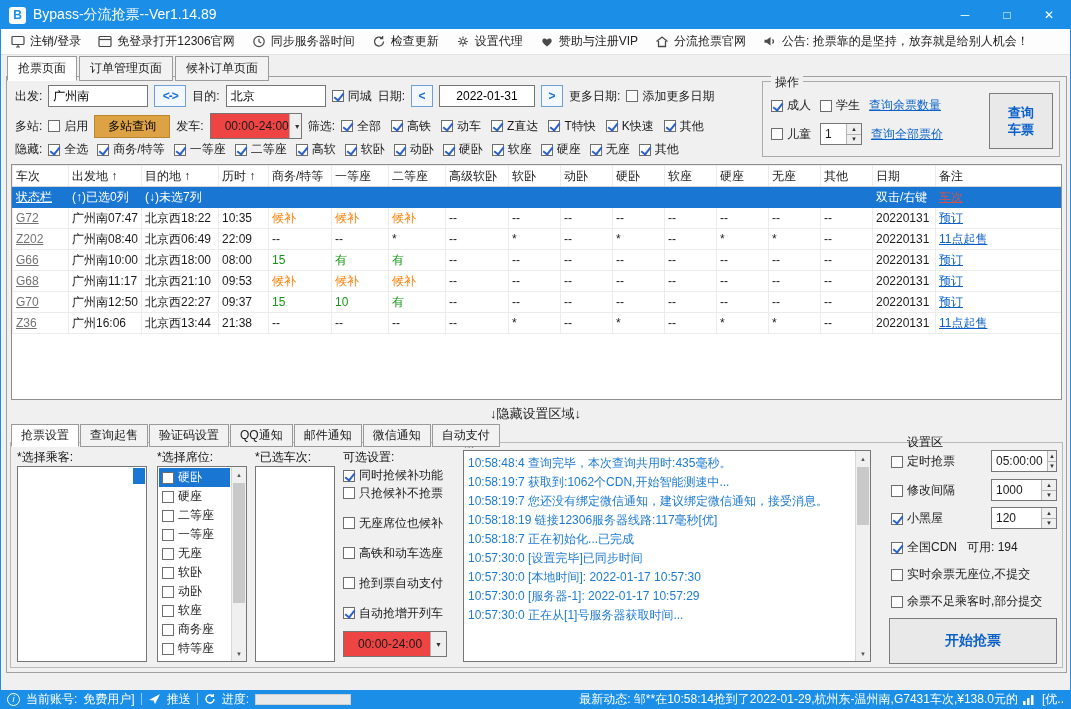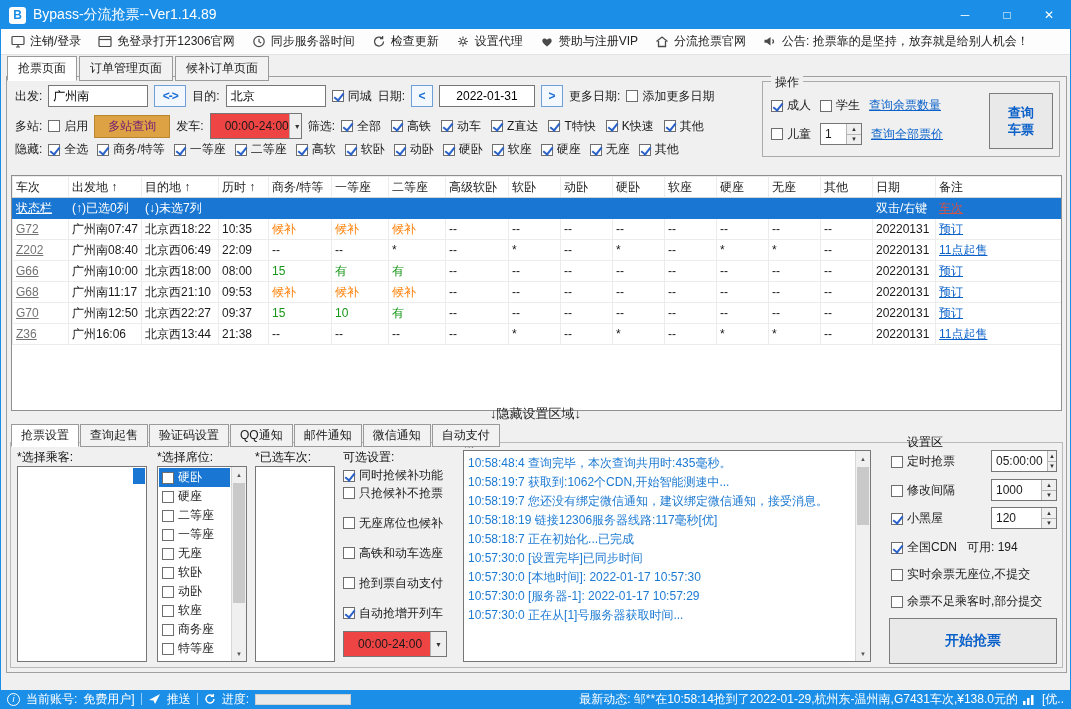--- a/index.html
+++ b/index.html
@@ -5,21 +5,21 @@
   *{margin:0;padding:0;box-sizing:border-box}
   body{background:#888;font-family:"Liberation Sans","DejaVu Sans",sans-serif}
   .window{position:relative;width:1071px;height:709px;background:#f0f0f0;font-size:12px;color:#1a1a1a;overflow:hidden;border:1px solid #1b8fe8}
   
   .titlebar{position:absolute;top:0;left:0;right:0;height:28px;background:#1b8fe8;display:flex;align-items:center;color:#fff}
   .app-icon{width:17px;height:17px;margin:0 7px 0 8px;background:#fff;color:#1b8fe8;border-radius:3px;font-weight:bold;font-size:12px;display:flex;align-items:center;justify-content:center}
   .win-title{font-size:14px}
   .win-btns{margin-left:auto;display:flex;height:100%}
   .win-btn{width:42px;height:100%;display:flex;align-items:center;justify-content:center;font-size:12px}
   
-  .toolbar{position:absolute;top:28px;left:0;right:0;height:26px;background:#fdfdfd;border-bottom:1px solid #e2e2e2;display:flex;align-items:center;padding:12px 10px;gap:17px;white-space:nowrap}
+  .toolbar{position:absolute;top:28px;left:0;right:0;height:26px;background:#fdfdfd;border-bottom:1px solid #e2e2e2;display:flex;align-items:flex-end;padding:4px 10px;gap:17px;white-space:nowrap}
   .tool-item{display:flex;align-items:center;gap:5px;color:#222;cursor:pointer}
   .ticon{display:flex;align-items:center}
   
   .maintabs{position:absolute;top:55px;left:6px;display:flex;z-index:3}
   .tab{border:1px solid #9a9a9a;padding:3px 10px;background:#f2f2f2;margin-right:2px;position:relative}
   .tab.active{background:#fff;border-bottom-color:#fff}
   .page-border{position:absolute;left:5px;top:75px;width:1061px;height:597px;border:1px solid #9f9f9f;background:#f0f0f0}
   
   .qrow{position:absolute;left:14px;display:flex;align-items:center;gap:6px;white-space:nowrap}
   .input{height:22px;border:1px solid #767676;background:#fff;padding:0 4px;font-size:12px;font-family:inherit}
@@ -28,30 +28,30 @@
   .cb{display:inline-flex;align-items:center;gap:4px;white-space:nowrap;cursor:pointer}
   .box{width:12px;height:12px;background:#fff;border:1px solid #6e6e6e;position:relative;flex:none}
   .checked>.box::after,.box[data-state="checked"]::after{content:"";position:absolute;left:3px;top:0;width:4px;height:8px;border:solid #2a62c9;border-width:0 2px 2px 0;transform:rotate(38deg)}
   .sel{display:inline-flex;align-items:center;height:26px;border:1px solid #767676;background:#ef4444;padding-left:14px;overflow:hidden}
   .sarrow{margin-left:auto;font-size:7px;color:#333;background:#efefef;border-left:1px solid #b5b5b5;height:100%;display:flex;align-items:center;padding:0 4px}
   .spin{display:inline-flex;height:22px;border:1px solid #767676;background:#fff}
   .sval{display:flex;align-items:center;padding:0 4px;flex:1}
   .spinbtns{width:15px;display:flex;flex-direction:column;border-left:1px solid #b5b5b5}
   .spinbtns span{flex:1;display:flex;align-items:center;justify-content:center;font-size:6px;color:#333;background:#efefef;cursor:pointer}
   .spinbtns span:first-child{border-bottom:1px solid #b5b5b5}
-  .btn-multi{background:#dca243;border:1px solid #b8862f;color:#701a75;height:23px;padding:0 13px;display:inline-flex;align-items:center;cursor:pointer}
+  .btn-multi{background:#dca243;border:1px solid #b8862f;color:#000000;height:23px;padding:0 13px;display:inline-flex;align-items:center;cursor:pointer}
   .link{color:#0b61c9;text-decoration:underline;white-space:nowrap;cursor:pointer}
   .group{position:absolute;top:80px;right:10px;width:298px;height:76px;border:1px solid #ababab}
   .group-legend{position:absolute;top:-8px;left:8px;background:#f0f0f0;padding:0 4px}
   .group-body{display:flex;align-items:center;height:100%;padding:8px 6px 4px 8px;gap:8px}
   .group-left{display:flex;flex-direction:column;gap:9px;flex:1}
   .group-row{display:flex;align-items:center;gap:9px}
   .btn-query{flex-direction:column;display:flex;align-items:center;justify-content:center;color:#0b61c9;font-weight:bold;font-size:13px;line-height:17px;width:64px;height:56px;background:#e9e9e9;border:1px solid #7c7c7c;cursor:pointer}
   
-  .tablewrap{position:absolute;top:174px;left:10px;width:1051px;height:236px;background:#fff;border:1px solid #8f8f8f;overflow:hidden}
+  .tablewrap{position:absolute;top:163px;left:10px;width:1051px;height:236px;background:#fff;border:1px solid #8f8f8f;overflow:hidden}
   table{border-collapse:collapse;table-layout:fixed;width:1049px}
   th,td{border:1px solid #ececec;height:21px;padding:0 3px;overflow:hidden;white-space:nowrap;font-size:12px;text-align:left;font-weight:normal}
   thead th{border-bottom:1px solid #d5d5d5}
   tr.sel-row{background:#1976d2;color:#fff}
   tr.sel-row td{border-color:#1976d2}
   td.orange{color:#ff7d00}
   td.green{color:#169616}
   td.blink{color:#0b61c9;text-decoration:underline;cursor:pointer}
   td.dlink{color:#737373;text-decoration:underline;cursor:pointer}
   tr.sel-row td.wlink{color:#fff;text-decoration:underline}

